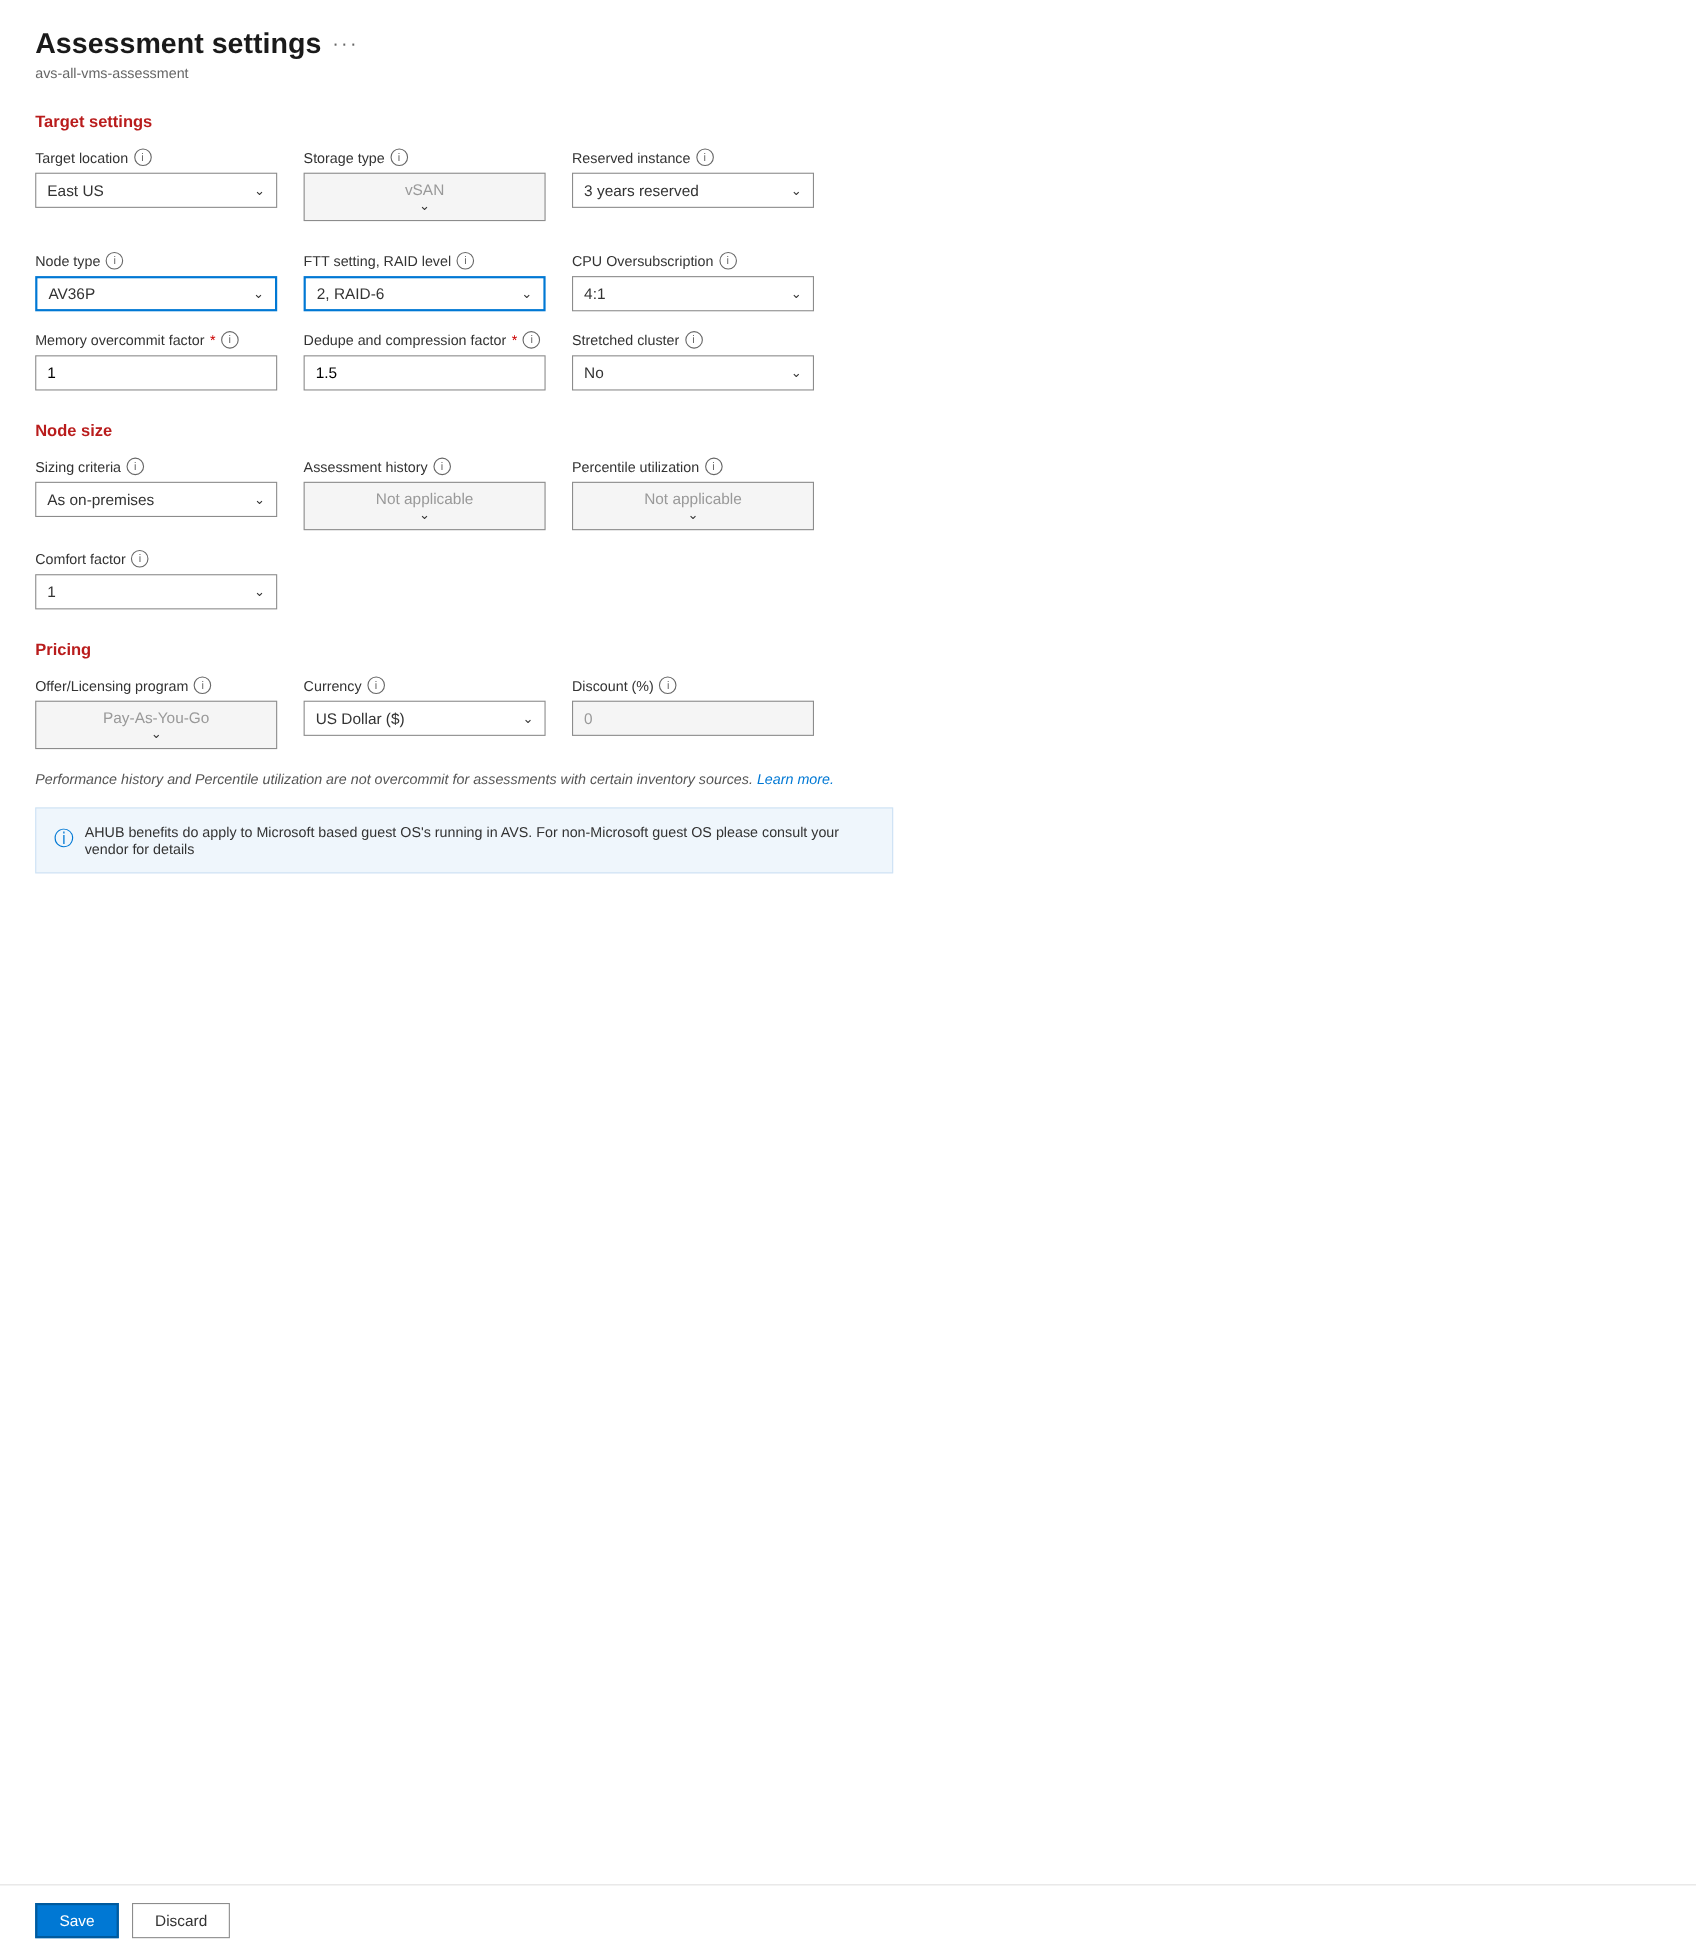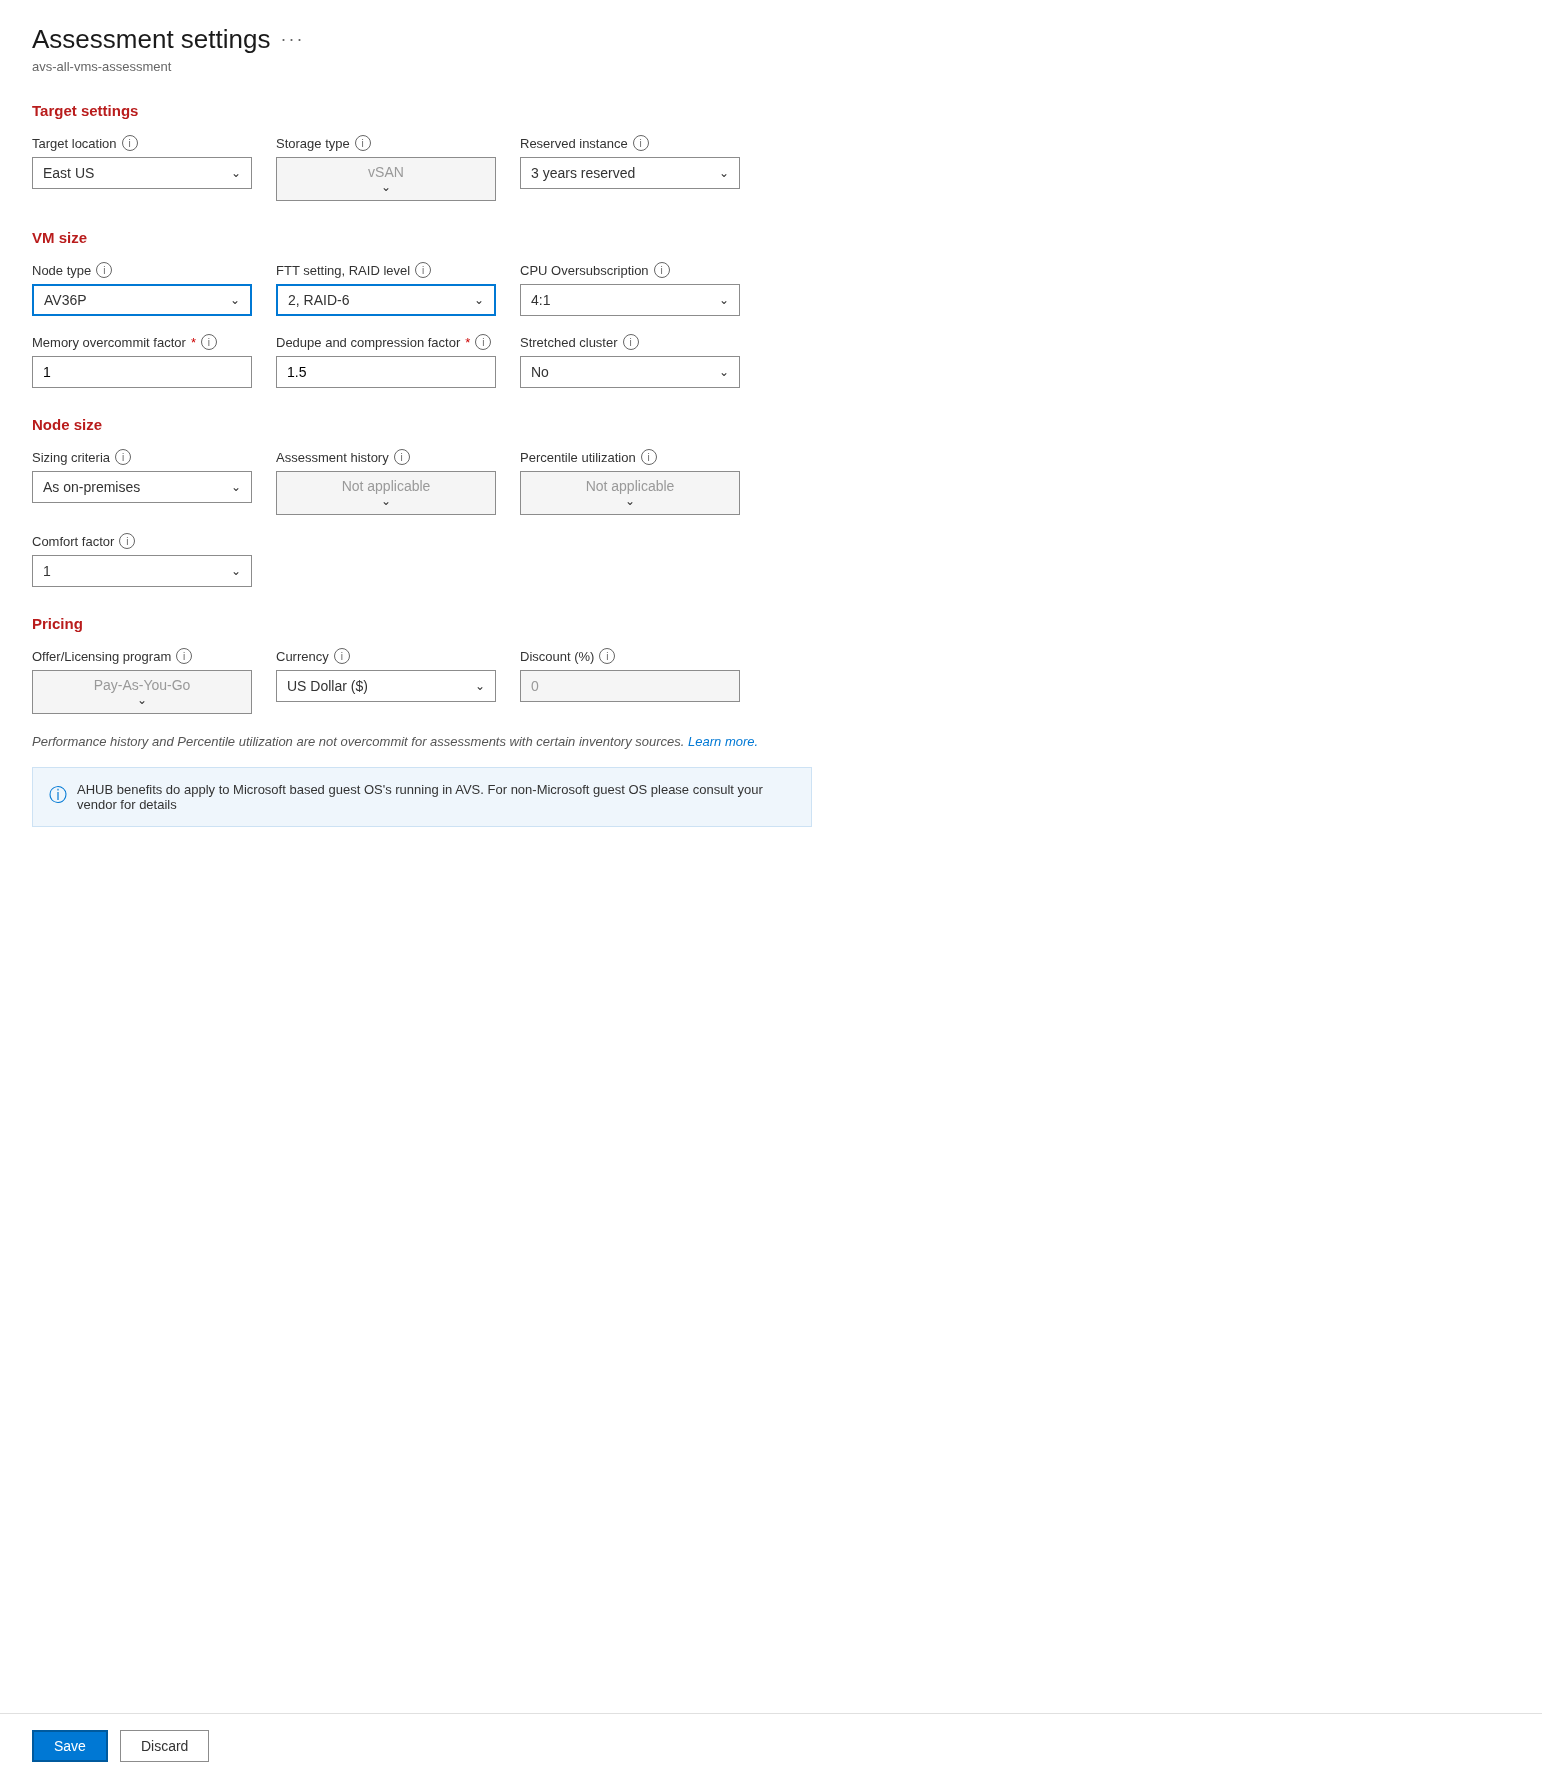--- a/index.html
+++ b/index.html
@@ -12,21 +12,21 @@
       display: flex;
       flex-direction: column;
     }
     .main-content {
       flex: 1;
       padding: 24px 32px;
       max-width: 900px;
     }
     .page-title {
       font-size: 26px;
-      font-weight: 400;
+      font-weight: 700;
       color: #1a1a1a;
       display: flex;
       align-items: center;
       gap: 10px;
     }
     .more-icon {
       font-size: 18px;
       color: #666;
       cursor: pointer;
       letter-spacing: 2px;
@@ -218,21 +218,20 @@
         </label>
         <div class="select-field">
           <span>3 years reserved</span>
           <span class="chevron-icon">⌄</span>
         </div>
       </div>
     </div>
   </div>
 
   <div class="section">
-    <div class="section-title">VM size</div>
     <div class="form-row">
 
       <div class="form-group">
         <label class="form-label">
           <span>Node type</span>
           <span class="info-icon">i</span>
         </label>
         <div class="select-field highlighted">
           <span>AV36P</span>
           <span class="chevron-icon">⌄</span>

